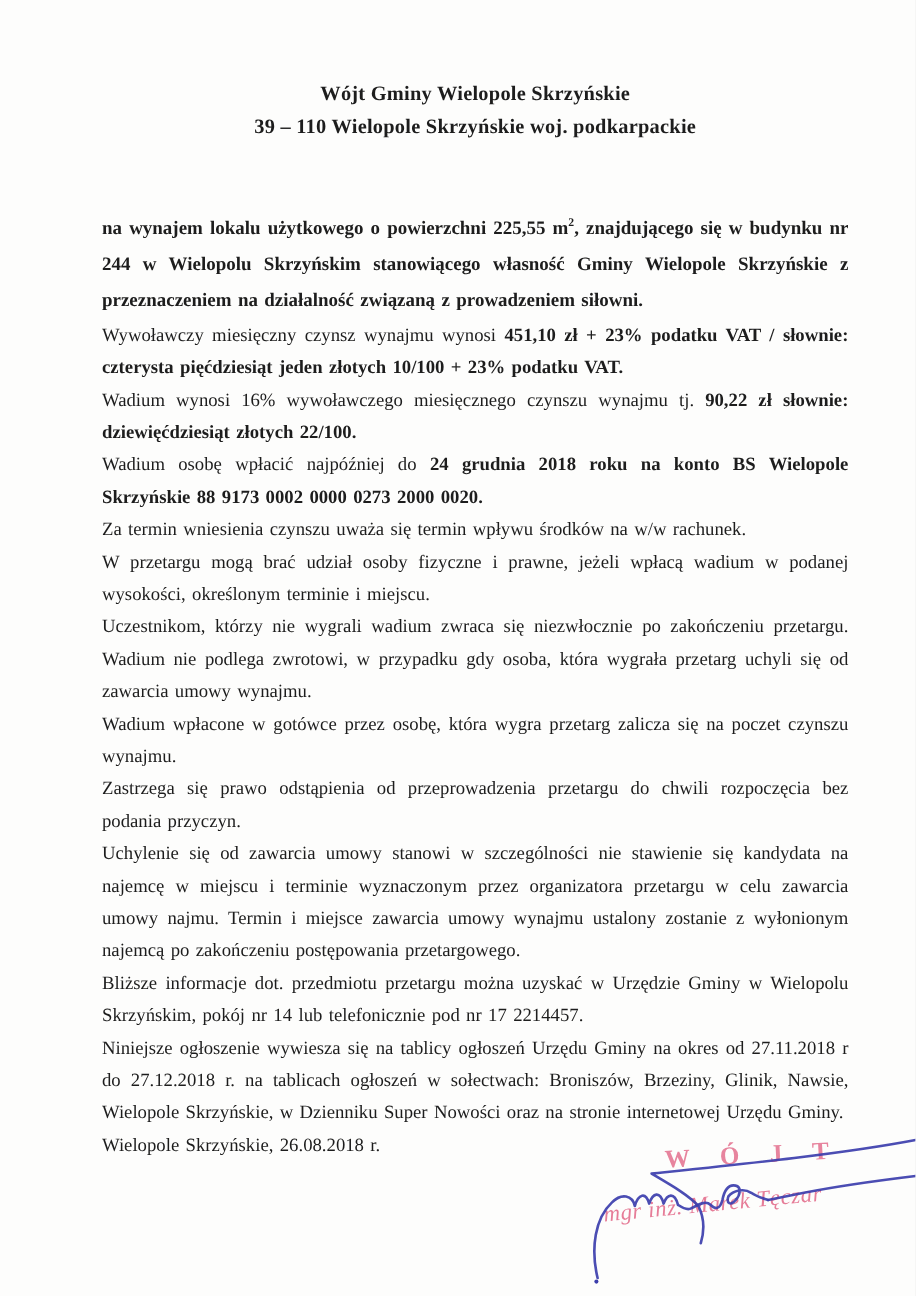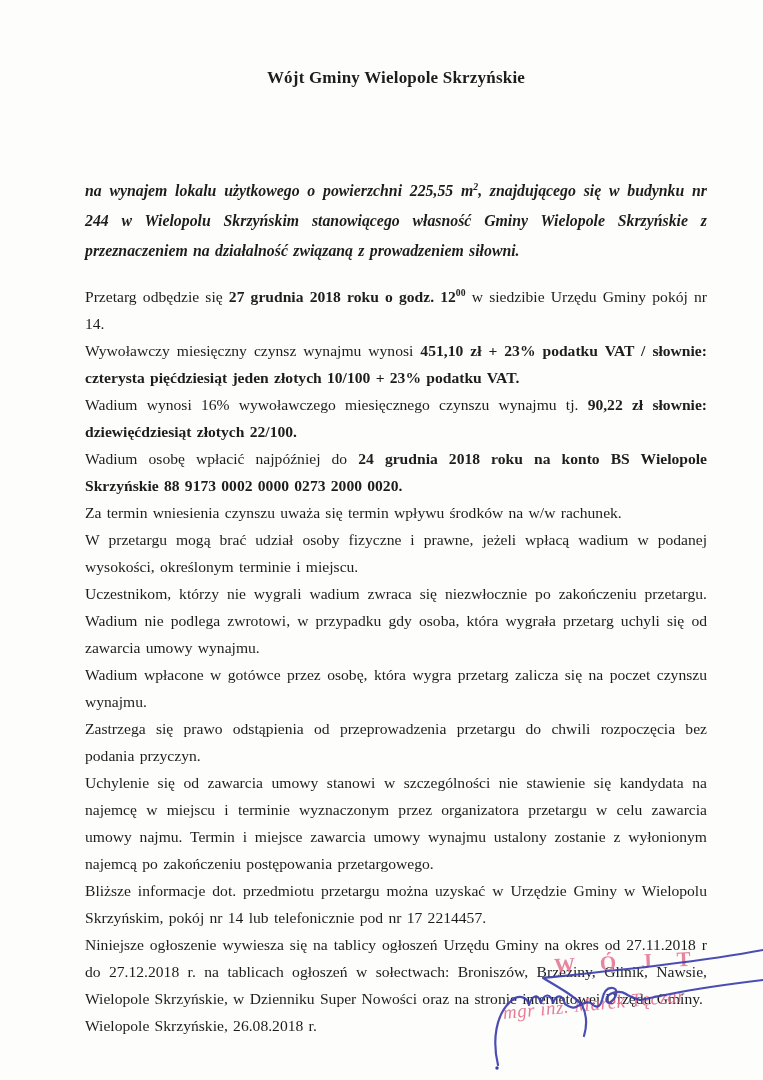--- a/index.html
+++ b/index.html
@@ -26,23 +26,21 @@
   .para{
     margin:0;
     text-align:justify;
     font-size:15.6px;
     line-height:27px;
     word-spacing:1.4px;
   }
   .para.intro{
     font-weight:bold;
     line-height:30px;
-    margin-bottom:17px;
     font-size:15.8px;
-    font-style:italic;
   }
   .para b{font-weight:bold;}
   .para sup{font-size:62%;line-height:0;vertical-align:super;}
   
   .signature{
     position:absolute;left:470px;top:930px;width:293px;height:150px;
     pointer-events:none;
   }
   .stamp-title{
     position:absolute;left:84px;top:20px;
@@ -66,25 +64,25 @@
   svg.ink{position:absolute;left:0;top:0;}
   svg.ink path{fill:none;stroke-width:2.2;stroke-linecap:round;stroke-linejoin:round;opacity:.92;}
 </style>
 </head>
 <body>
 
 <div class="page" style="background: rgb(253, 253, 252); color: rgb(29, 29, 29);">
 
   <div class="doc-header">
     <div>Wójt Gminy Wielopole Skrzyńskie</div>
+    <div>39 – 110 Wielopole Skrzyńskie woj. podkarpackie</div>
   </div>
 
   <div class="content">
       <p class="para intro"><span><b>na wynajem lokalu użytkowego o powierzchni 225,55 m</b></span><sup><b>2</b></sup><span><b>, znajdującego się w budynku nr 244 w Wielopolu Skrzyńskim stanowiącego własność Gminy Wielopole Skrzyńskie z przeznaczeniem na działalność związaną z prowadzeniem siłowni.</b></span></p>
-      <p class="para body"><span>Przetarg odbędzie się </span><span><b>27 grudnia 2018 roku o godz. 12</b></span><sup><b>00</b></sup><span> w siedzibie Urzędu Gminy pokój nr 14.</span></p>
       <p class="para body"><span>Wywoławczy miesięczny czynsz wynajmu wynosi </span><span><b>451,10 zł + 23% podatku VAT / słownie: czterysta pięćdziesiąt jeden złotych 10/100 + 23% podatku VAT.</b></span></p>
       <p class="para body"><span>Wadium wynosi 16% wywoławczego miesięcznego czynszu wynajmu tj. </span><span><b>90,22 zł słownie: dziewięćdziesiąt złotych 22/100.</b></span></p>
       <p class="para body"><span>Wadium osobę wpłacić najpóźniej do </span><span><b>24 grudnia 2018 roku na konto BS Wielopole Skrzyńskie 88 9173 0002 0000 0273 2000 0020.</b></span></p>
       <p class="para body"><span>Za termin wniesienia czynszu uważa się termin wpływu środków na w/w rachunek.</span></p>
       <p class="para body"><span>W przetargu mogą brać udział osoby fizyczne i prawne, jeżeli wpłacą wadium w podanej wysokości, określonym terminie i miejscu.</span></p>
       <p class="para body"><span>Uczestnikom, którzy nie wygrali wadium zwraca się niezwłocznie po zakończeniu przetargu. Wadium nie podlega zwrotowi, w przypadku gdy osoba, która wygrała przetarg uchyli się od zawarcia umowy wynajmu.</span></p>
       <p class="para body"><span>Wadium wpłacone w gotówce przez osobę, która wygra przetarg zalicza się na poczet czynszu wynajmu.</span></p>
       <p class="para body"><span>Zastrzega się prawo odstąpienia od przeprowadzenia przetargu do chwili rozpoczęcia bez podania przyczyn.</span></p>
       <p class="para body"><span>Uchylenie się od zawarcia umowy stanowi w szczególności nie stawienie się kandydata na najemcę w miejscu i terminie wyznaczonym przez organizatora przetargu w celu zawarcia umowy najmu. Termin i miejsce zawarcia umowy wynajmu ustalony zostanie z wyłonionym najemcą po zakończeniu postępowania przetargowego.</span></p>
       <p class="para body"><span>Bliższe informacje dot. przedmiotu przetargu można uzyskać w Urzędzie Gminy w Wielopolu Skrzyńskim, pokój nr 14 lub telefonicznie pod nr 17 2214457.</span></p>

